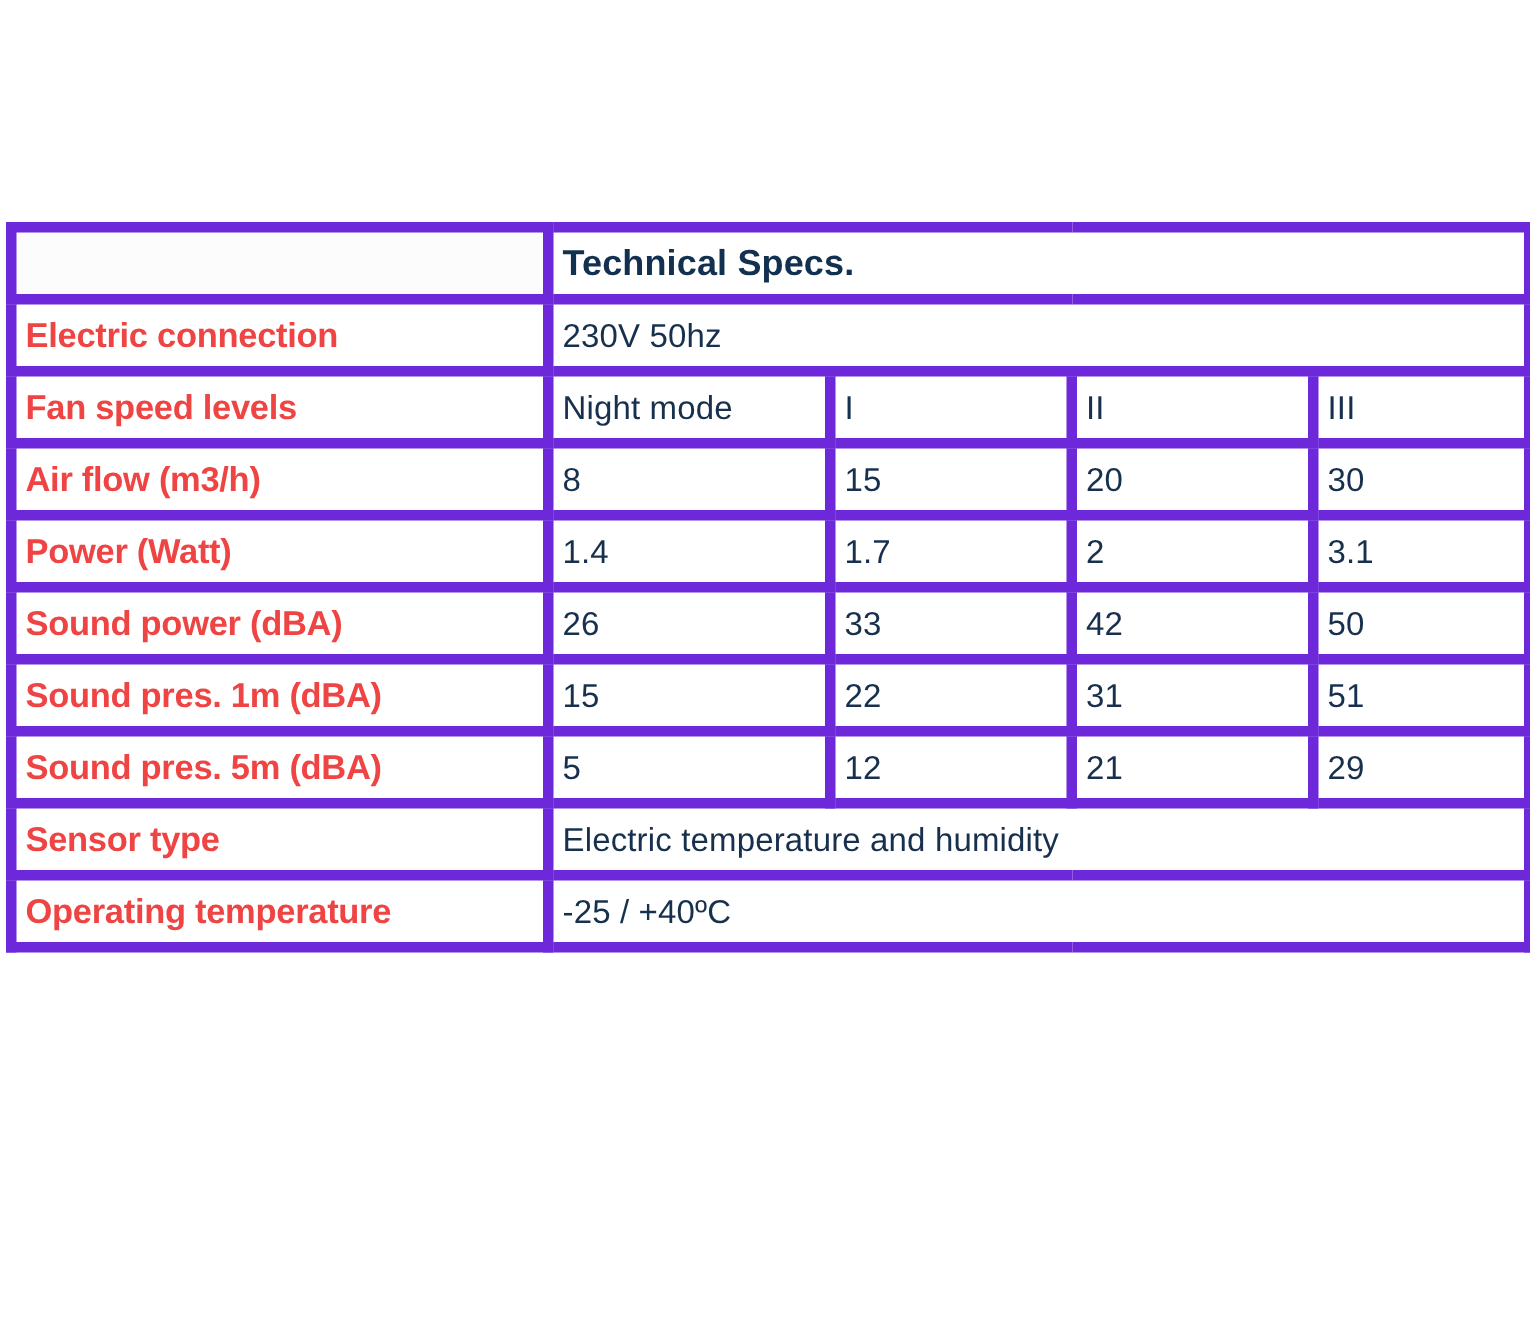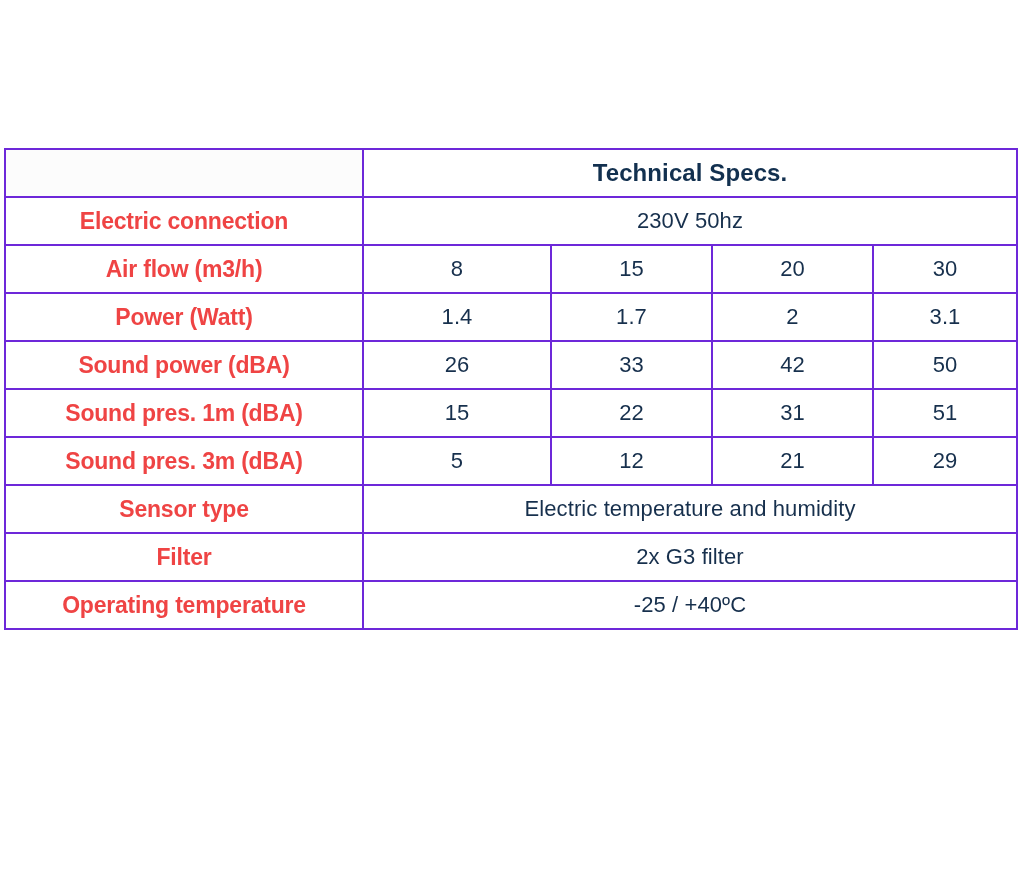--- a/index.html
+++ b/index.html
@@ -19,22 +19,22 @@
     left: 4px;
     top: 148px;
     width: 1012px;
   }
   table.specs {
     border-collapse: collapse;
     width: 1012px;
     table-layout: fixed;
   }
   table.specs td {
-    border: 2px solid #6d28d9;
-    text-align: center;
+    border: 7px solid #6d28d9;
+    text-align: left;
     vertical-align: middle;
     color: #17304d;
     font-size: 22px;
     font-weight: 400;
     height: 48px;
     padding: 0 6px;
     box-sizing: border-box;
     letter-spacing: 0.1px;
   }
   table.specs td.label {
@@ -73,20 +73,27 @@
       <tr>
         <td class="empty-corner"></td>
         <td class="header-title" colspan="4">Technical Specs.</td>
       </tr>
 
       <tr>
         <td class="label">Electric connection</td>
         <td colspan="4">230V 50hz</td>
       </tr>
 
+      <tr>
+        <td class="label">Fan speed levels</td>
+        <td>Night mode</td>
+        <td>I</td>
+        <td>II</td>
+        <td>III</td>
+      </tr>
 
       <tr>
         <td class="label">Air flow (m3/h)</td>
         <td>8</td>
         <td>15</td>
         <td>20</td>
         <td>30</td>
       </tr>
 
       <tr>
@@ -107,37 +114,33 @@
 
       <tr>
         <td class="label">Sound pres. 1m (dBA)</td>
         <td>15</td>
         <td>22</td>
         <td>31</td>
         <td>51</td>
       </tr>
 
       <tr>
-        <td class="label">Sound pres. 3m (dBA)</td>
+        <td class="label">Sound pres. 5m (dBA)</td>
         <td>5</td>
         <td>12</td>
         <td>21</td>
         <td>29</td>
       </tr>
 
 
       <tr>
         <td class="label">Sensor type</td>
         <td colspan="4">Electric temperature and humidity</td>
       </tr>
 
-      <tr>
-        <td class="label">Filter</td>
-        <td colspan="4">2x G3 filter</td>
-      </tr>
 
       <tr>
         <td class="label">Operating temperature</td>
         <td colspan="4">-25 / +40ºC</td>
       </tr>
     </tbody>
   </table>
 </div>
 
 </body></html>

